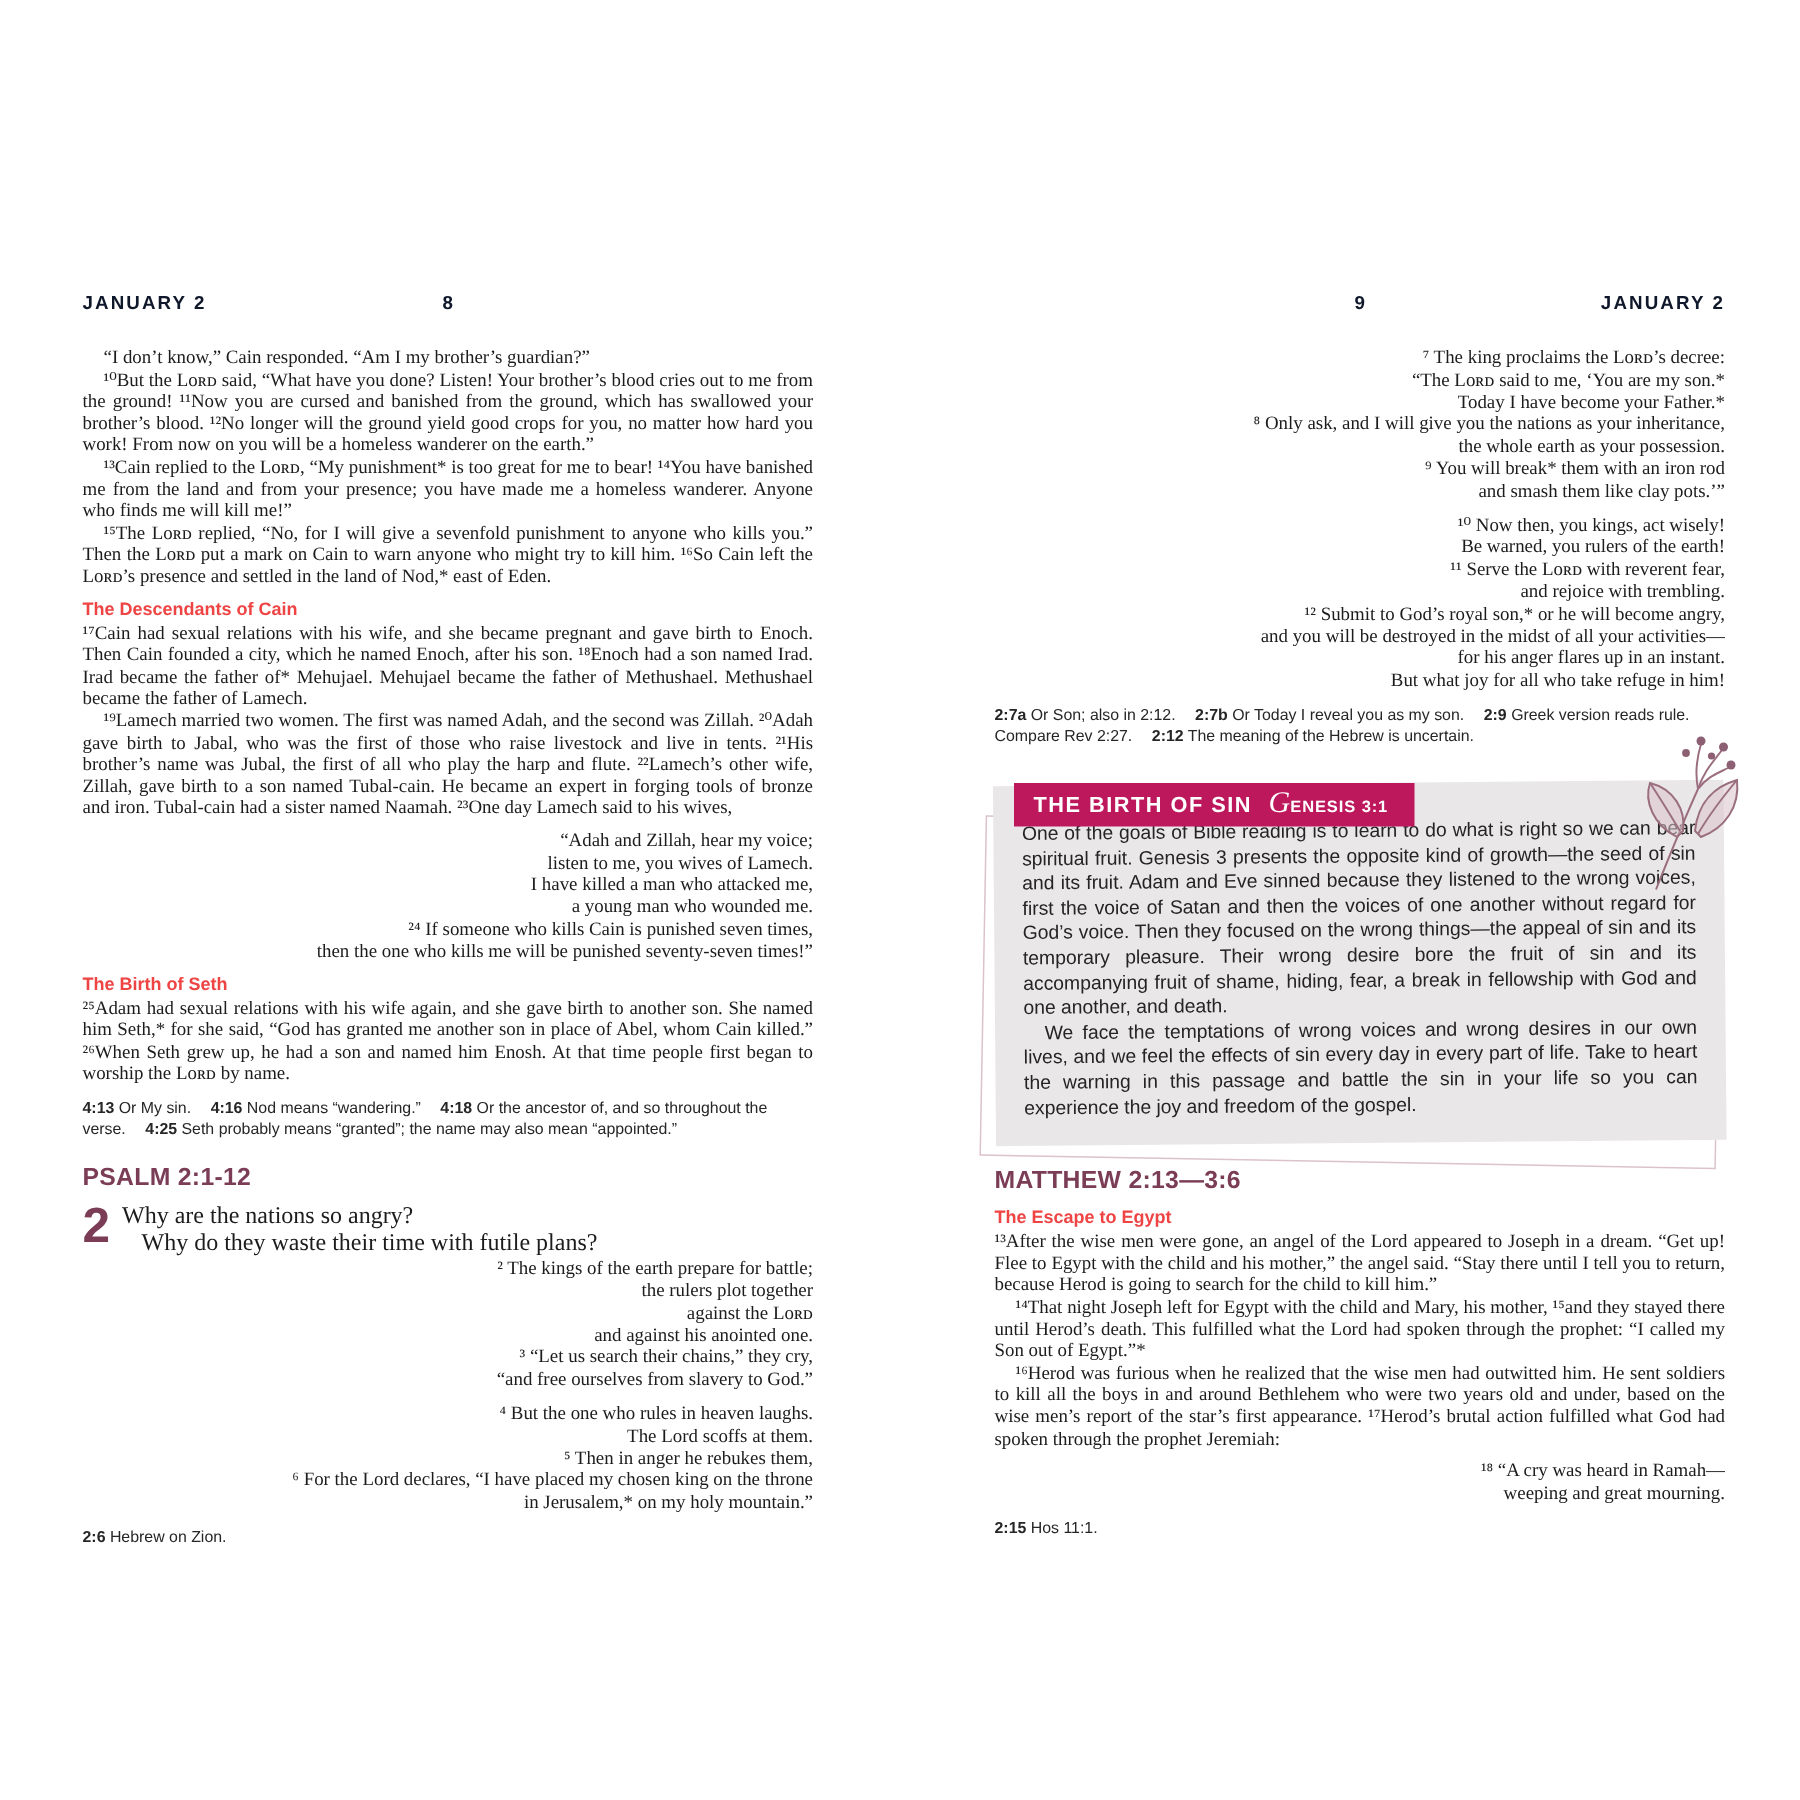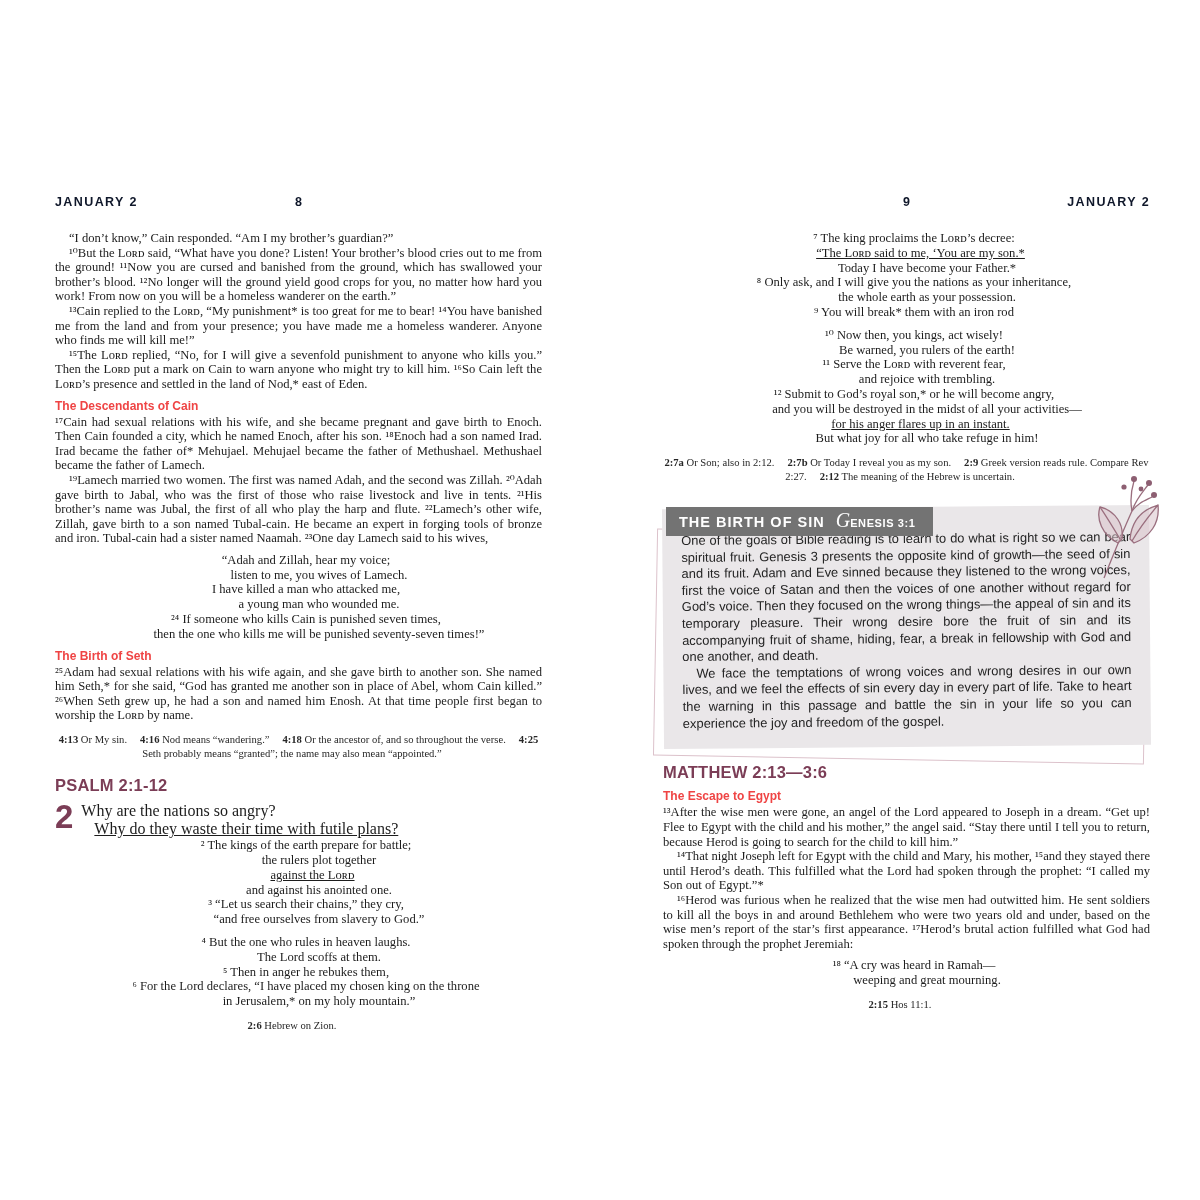--- a/index.html
+++ b/index.html
@@ -20,43 +20,43 @@
 
   .prose{font-size:12.6px;line-height:14.6px;text-align:justify;}
   .prose.ind{text-indent:14px;}
 
   .sect-head{font-family:"Liberation Sans","DejaVu Sans",sans-serif;font-weight:700;
     font-size:12px;color:#ef4444;margin:7px 0 2px;}
   .ref-head{font-family:"Liberation Sans","DejaVu Sans",sans-serif;font-weight:700;
     font-size:16.5px;letter-spacing:0.2px;color:#7b3d56;margin:16px 0 7px;}
 
   .poem{margin:7px 0 7px 15px;font-size:12.6px;line-height:14.8px;}
-  .poem .pl{text-align:center;}
+  .poem .pl{text-align:right;}
   .i0{padding-left:0;}
-  .i1{padding-left:13px;text-decoration:underline;}
+  .i1{padding-left:13px;}
   .i2{padding-left:26px;}
   .stanza-gap{height:8px;}
 
   .v1row{display:flex;align-items:flex-start;margin:2px 0 0;}
   .dropcap{font-family:"Liberation Sans","DejaVu Sans",sans-serif;font-weight:700;
     font-size:33px;line-height:28px;color:#7b3d56;margin:1px 8px 0 0;}
 
-  .fnotes{font-family:Liberation Serif, serif;font-size:10.6px;
-    line-height:13.6px;color:#262626;margin:10px 0 2px;text-align:center;}
+  .fnotes{font-family:Liberation Sans, sans-serif;font-size:10.6px;
+    line-height:13.6px;color:#262626;margin:10px 0 2px;text-align:left;}
   .fn{margin-right:13px;}
   .fn b{font-weight:700;}
 
   
   .devo{position:relative;margin:24px 0 14px;}
   .devo-outline{position:absolute;top:26px;left:-8px;right:4px;bottom:-13px;
     background:#ffffff;border:1px solid #dcc2cb;transform:rotate(1.05deg);z-index:0;}
   .devo-box{position:relative;z-index:1;background:#eae7e9;transform:rotate(-0.5deg);
     margin-top:17px;padding:24px 19px 17px;}
-  .devo-banner{position:absolute;z-index:2;top:0;left:3px;display:flex;align-items:baseline;gap:11px;
-    background:#737373;color:#ffffff;padding:6px 18px 6px 13px;
+  .devo-banner{position:absolute;z-index:2;top:0;left:13px;display:flex;align-items:baseline;gap:11px;
+    background:#be185d;color:#ffffff;padding:6px 18px 6px 13px;
     font-family:"Liberation Sans","DejaVu Sans",sans-serif;font-weight:700;
     font-size:14.5px;letter-spacing:1px;}
   .devo-ref{display:flex;align-items:baseline;}
   .devo-ref-initial{font-family:"Liberation Serif","DejaVu Serif",serif;font-style:italic;
     font-weight:400;font-size:20px;line-height:14px;letter-spacing:0;}
   .devo-ref-rest{font-size:11px;letter-spacing:0.6px;text-align:right;}
   .devo-p{font-family:"Liberation Sans","DejaVu Sans",sans-serif;font-size:12.9px;
     line-height:16.6px;text-align:justify;color:#242424;}
   .devo-p.ind{text-indent:14px;}
   .devo-leaf{position:absolute;right:-16px;top:-34px;z-index:3;width:92px;height:112px;}
@@ -131,20 +131,21 @@
     <span class="rh-date-right">JANUARY 2</span>
   </div>
 
   <div class="poem" style="margin-top:0;">
     <div class="pl i0">⁷ The king proclaims the Lᴏʀᴅ’s decree:</div>
     <div class="pl i1">“The Lᴏʀᴅ said to me, ‘You are my son.*</div>
     <div class="pl i2">Today I have become your Father.*</div>
     <div class="pl i0">⁸ Only ask, and I will give you the nations as your inheritance,</div>
     <div class="pl i2">the whole earth as your possession.</div>
     <div class="pl i0">⁹ You will break* them with an iron rod</div>
+    <div class="pl i2">and smash them like clay pots.’”</div>
     <div class="stanza-gap"></div>
     <div class="pl i0">¹⁰ Now then, you kings, act wisely!</div>
     <div class="pl i2">Be warned, you rulers of the earth!</div>
     <div class="pl i0">¹¹ Serve the Lᴏʀᴅ with reverent fear,</div>
     <div class="pl i2">and rejoice with trembling.</div>
     <div class="pl i0">¹² Submit to God’s royal son,* or he will become angry,</div>
     <div class="pl i2">and you will be destroyed in the midst of all your activities—</div>
     <div class="pl i1">for his anger flares up in an instant.</div>
     <div class="pl i2">But what joy for all who take refuge in him!</div>
   </div>

